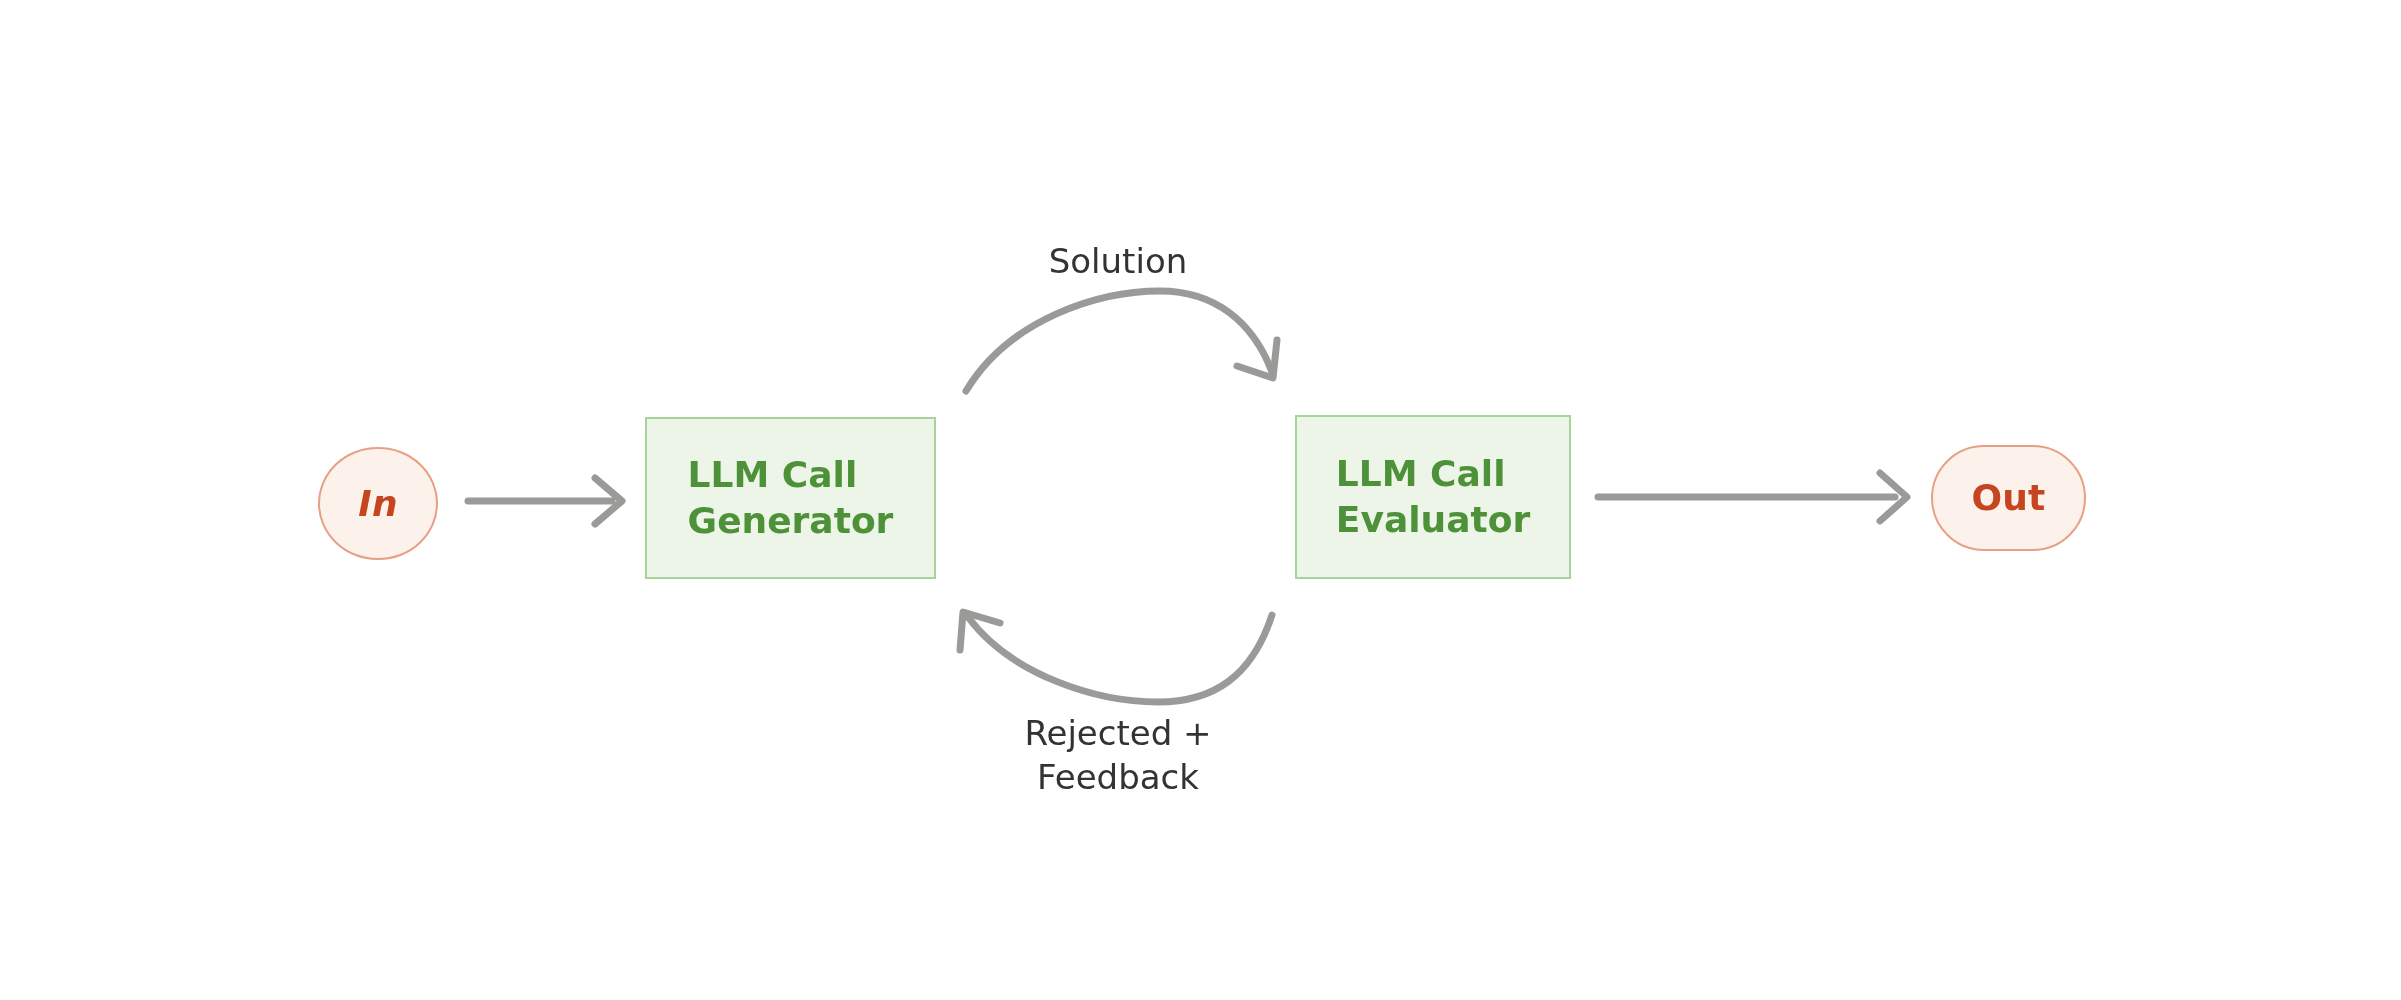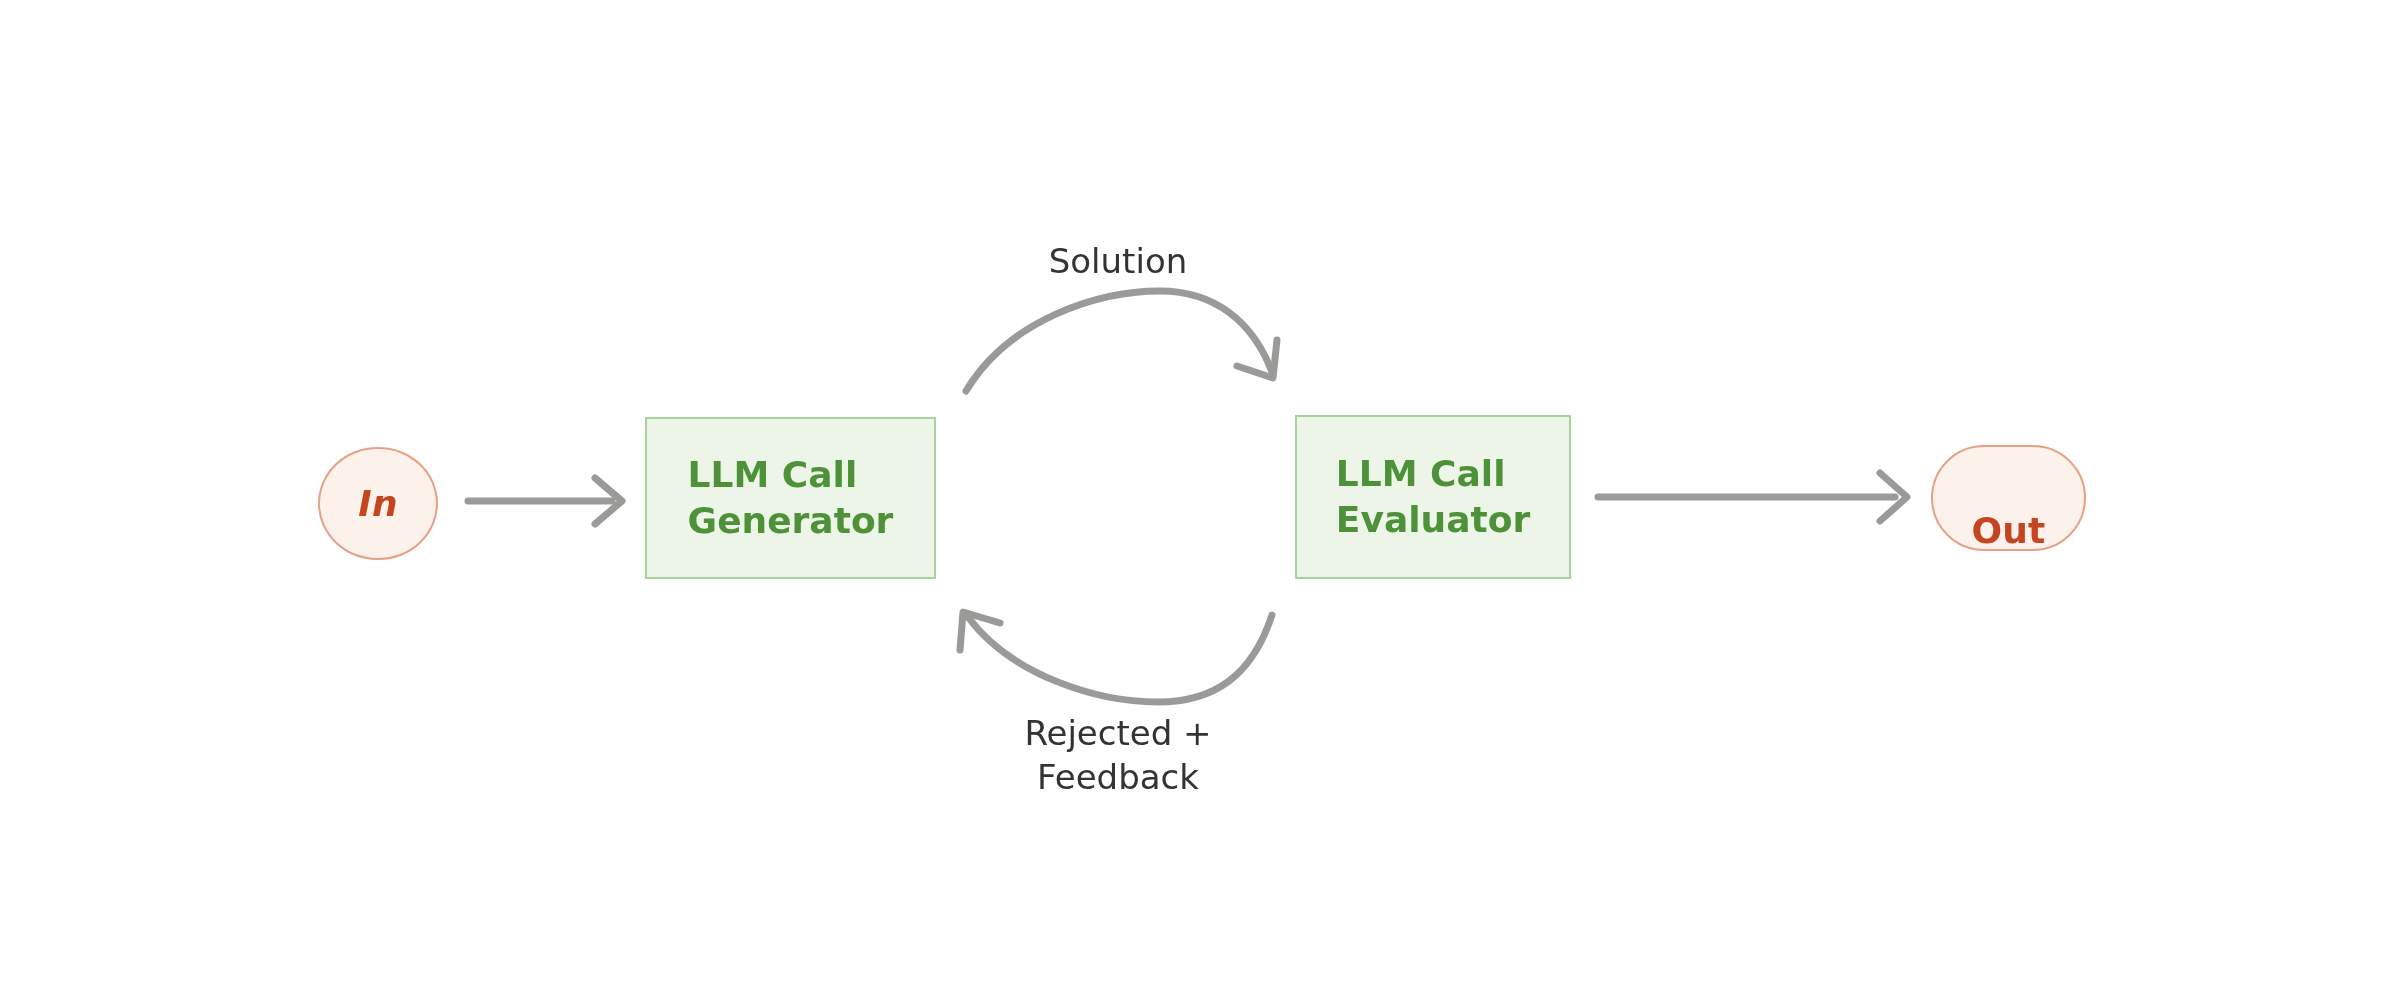--- a/index.html
+++ b/index.html
@@ -52,21 +52,20 @@
     border-radius: 60px / 57px;
     font-style: italic;
   }
   #node-in .label { font-size: 36px; }
   #node-out {
     left: 1931px;
     top: 445px;
     width: 155px;
     height: 106px;
     border-radius: 53px;
-    align-items: flex-end;
   }
   #node-out .label { font-size: 36px; }
 
   
   .process {
     position: absolute;
     display: flex;
     align-items: center;
     justify-content: center;
     background: #edf5e9;

